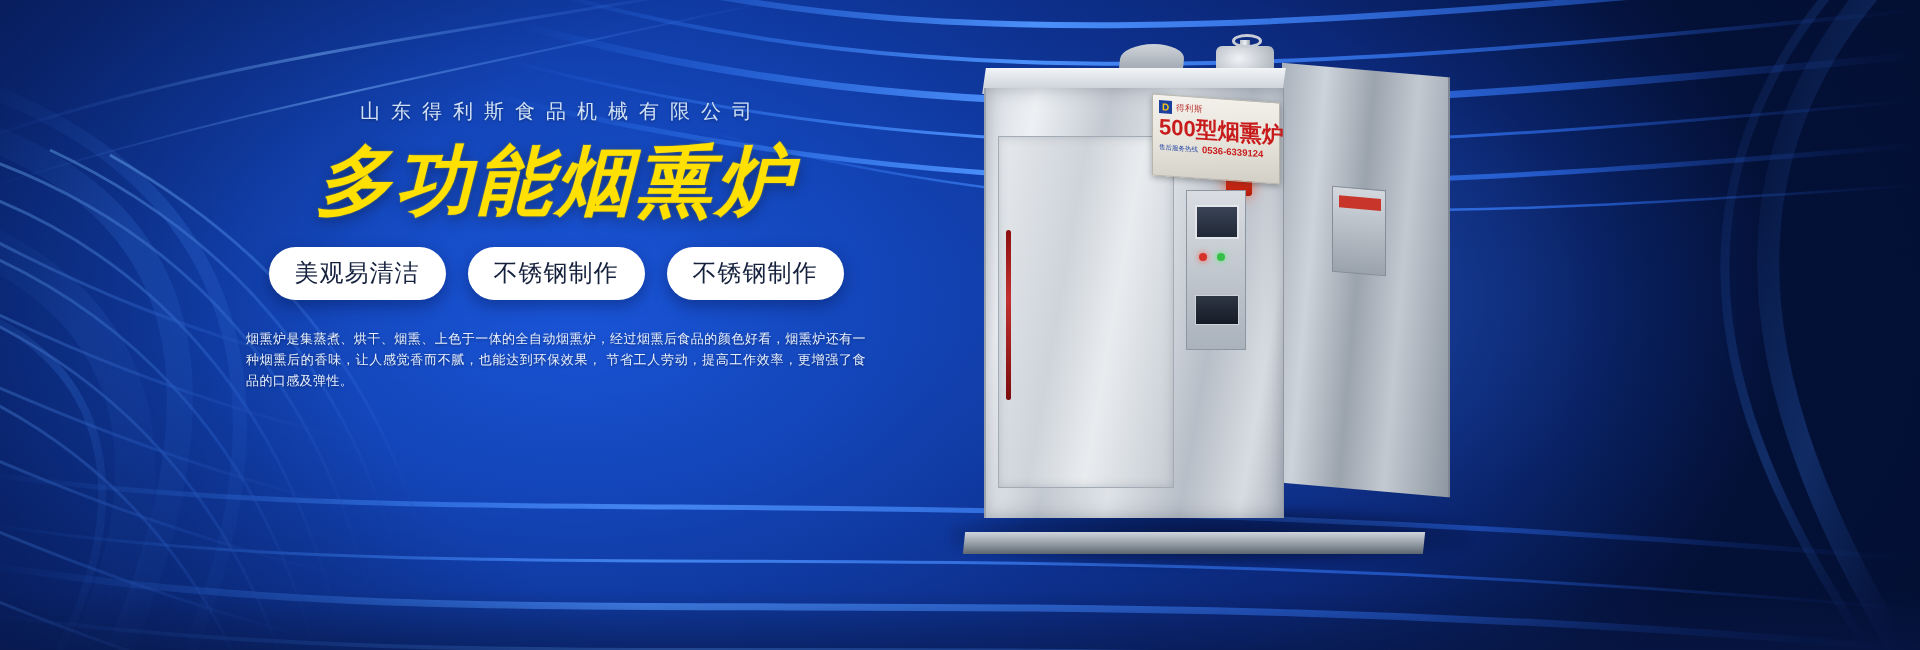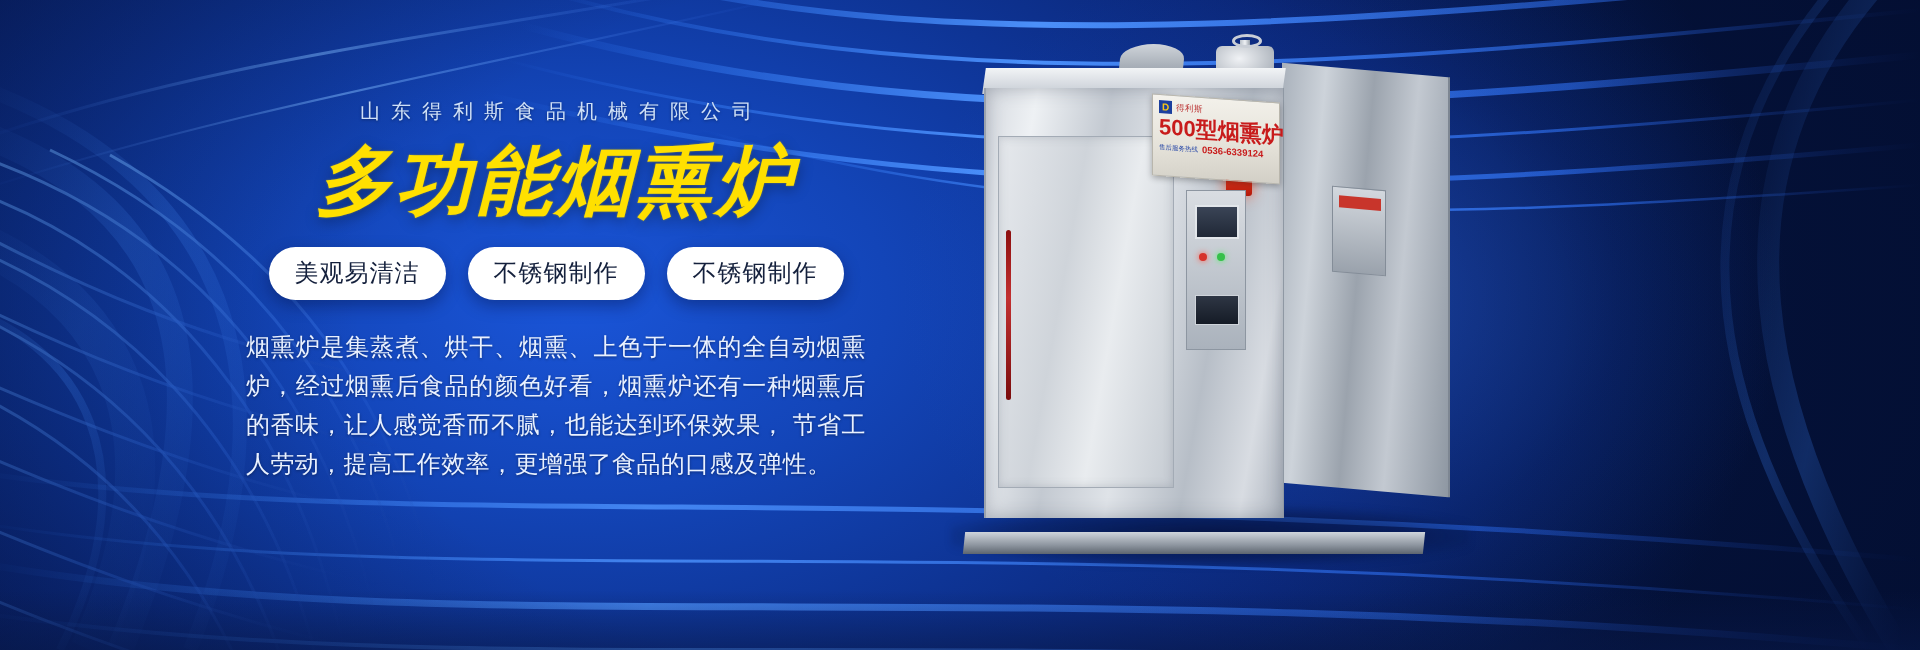--- a/index.html
+++ b/index.html
@@ -87,21 +87,21 @@
     border-radius: 999px;
     padding: 10px 26px 11px;
     font-size: 24px;
     letter-spacing: 1px;
     white-space: nowrap;
     box-shadow: 0 6px 16px rgba(0,10,50,.35);
   }
   .desc {
     margin: 28px 0 0 0;
     color: #e9f1ff;
-    font-size: 24px;
+    font-size: 13px;
     line-height: 1.62;
     letter-spacing: .4px;
     text-align: justify;
     text-shadow: 0 1px 3px rgba(0,0,0,.4);
   }
 
   
   .machine {
     position: absolute;
     left: 940px;

